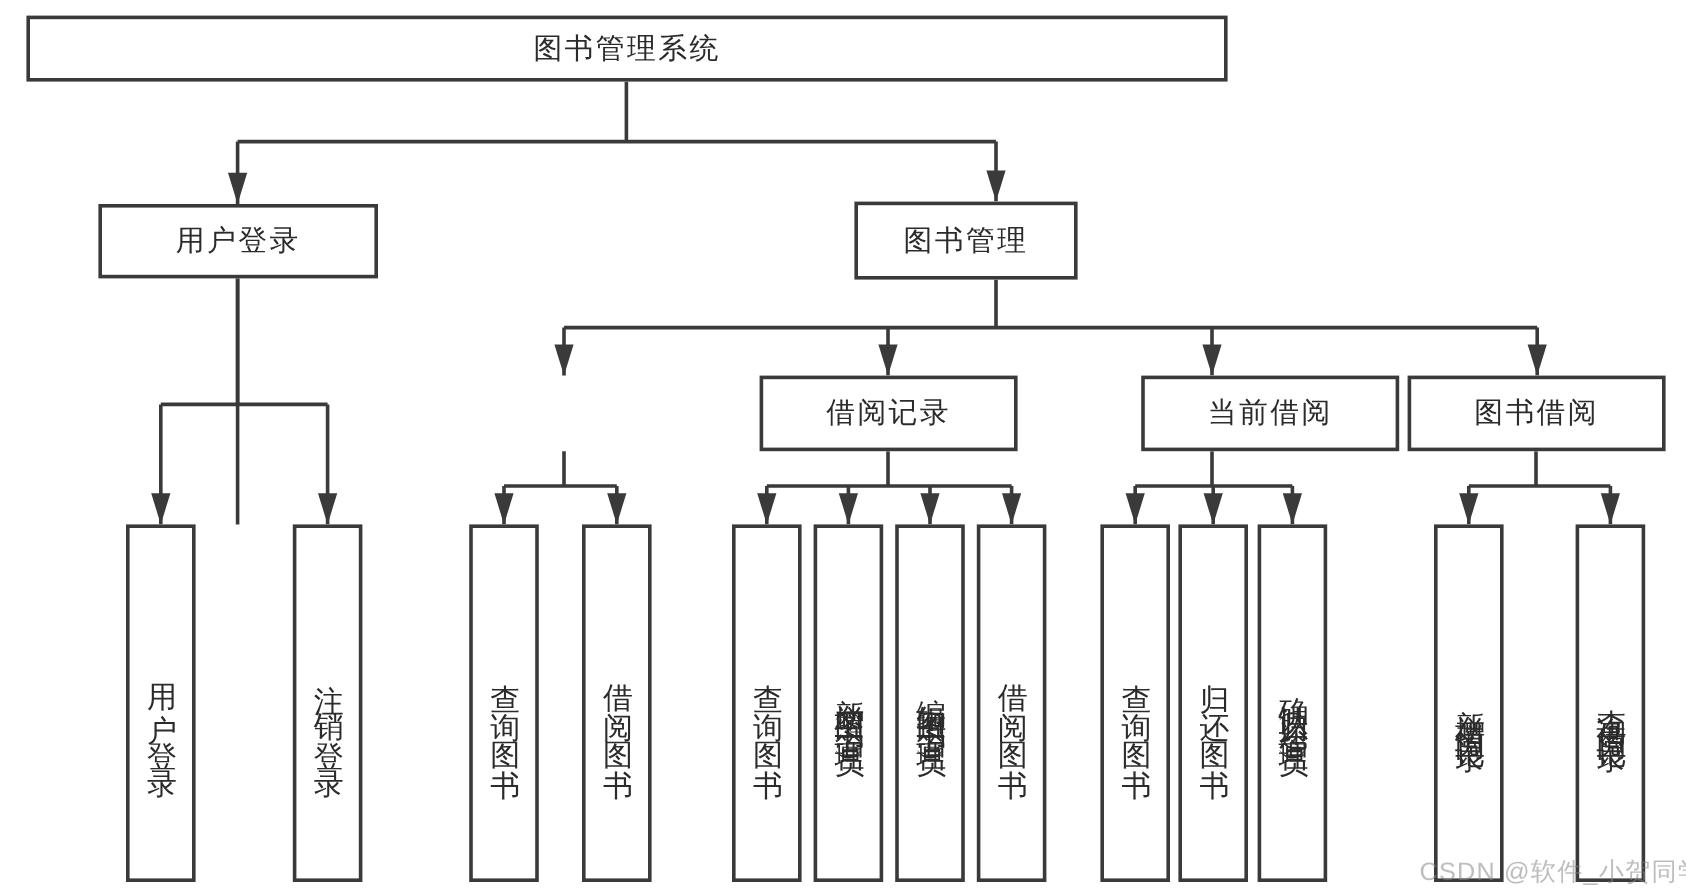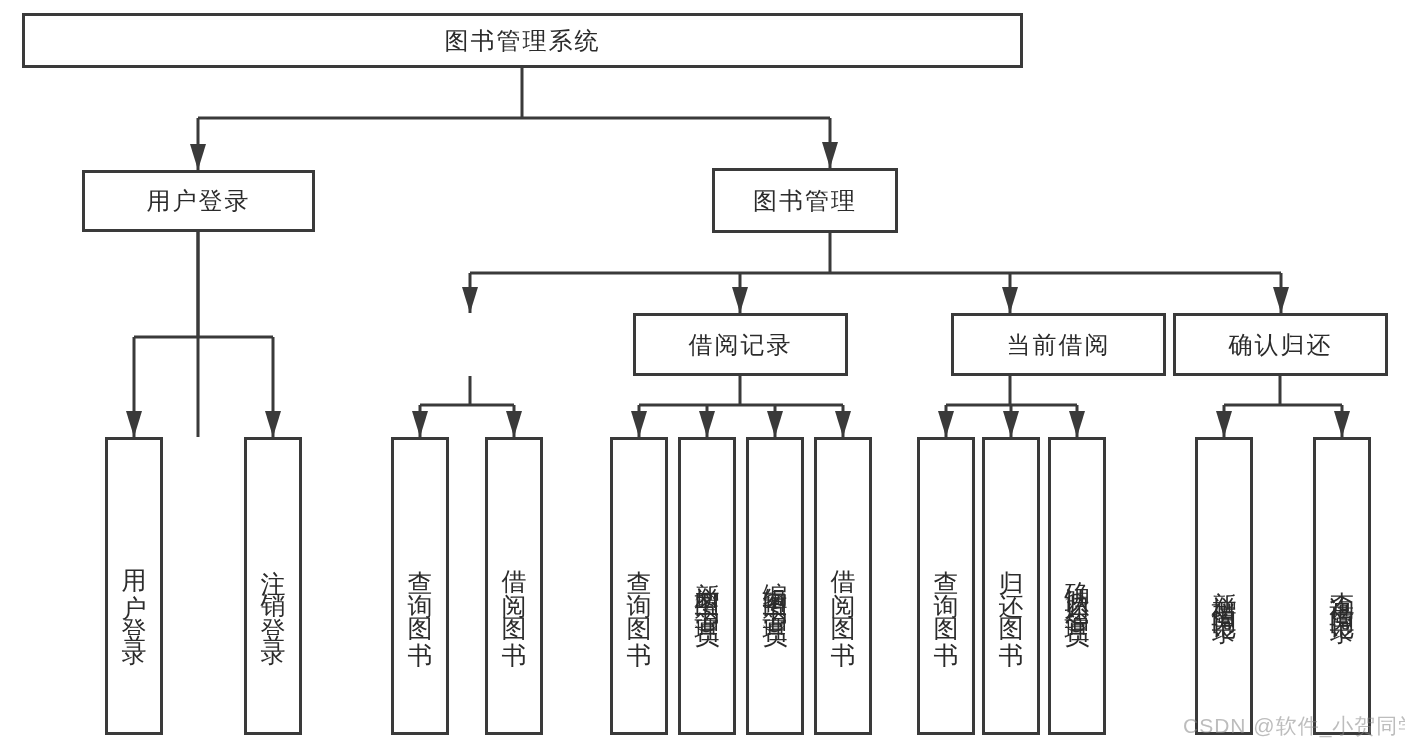--- a/index.html
+++ b/index.html
@@ -125,21 +125,21 @@
     <span class="hlabel">图书管理</span>
   </div>
 
   <div class="node" style="left:633px;top:313px;width:215px;height:63px;">
     <span class="hlabel">借阅记录</span>
   </div>
   <div class="node" style="left:903px;top:313px;width:215px;height:63px;margin-left:48px;">
     <span class="hlabel">当前借阅</span>
   </div>
   <div class="node" style="left:1173px;top:313px;width:215px;height:63px;">
-    <span class="hlabel">确认归还</span>
+    <span class="hlabel">图书借阅</span>
   </div>
 
   <div class="leaf" style="left:105px;">
     <span class="leaf-label short">用户登录</span>
   </div>
   <div class="leaf" style="left:244px;">
     <span class="leaf-label short">注销登录</span>
   </div>
 
   <div class="leaf" style="left:391px;">

